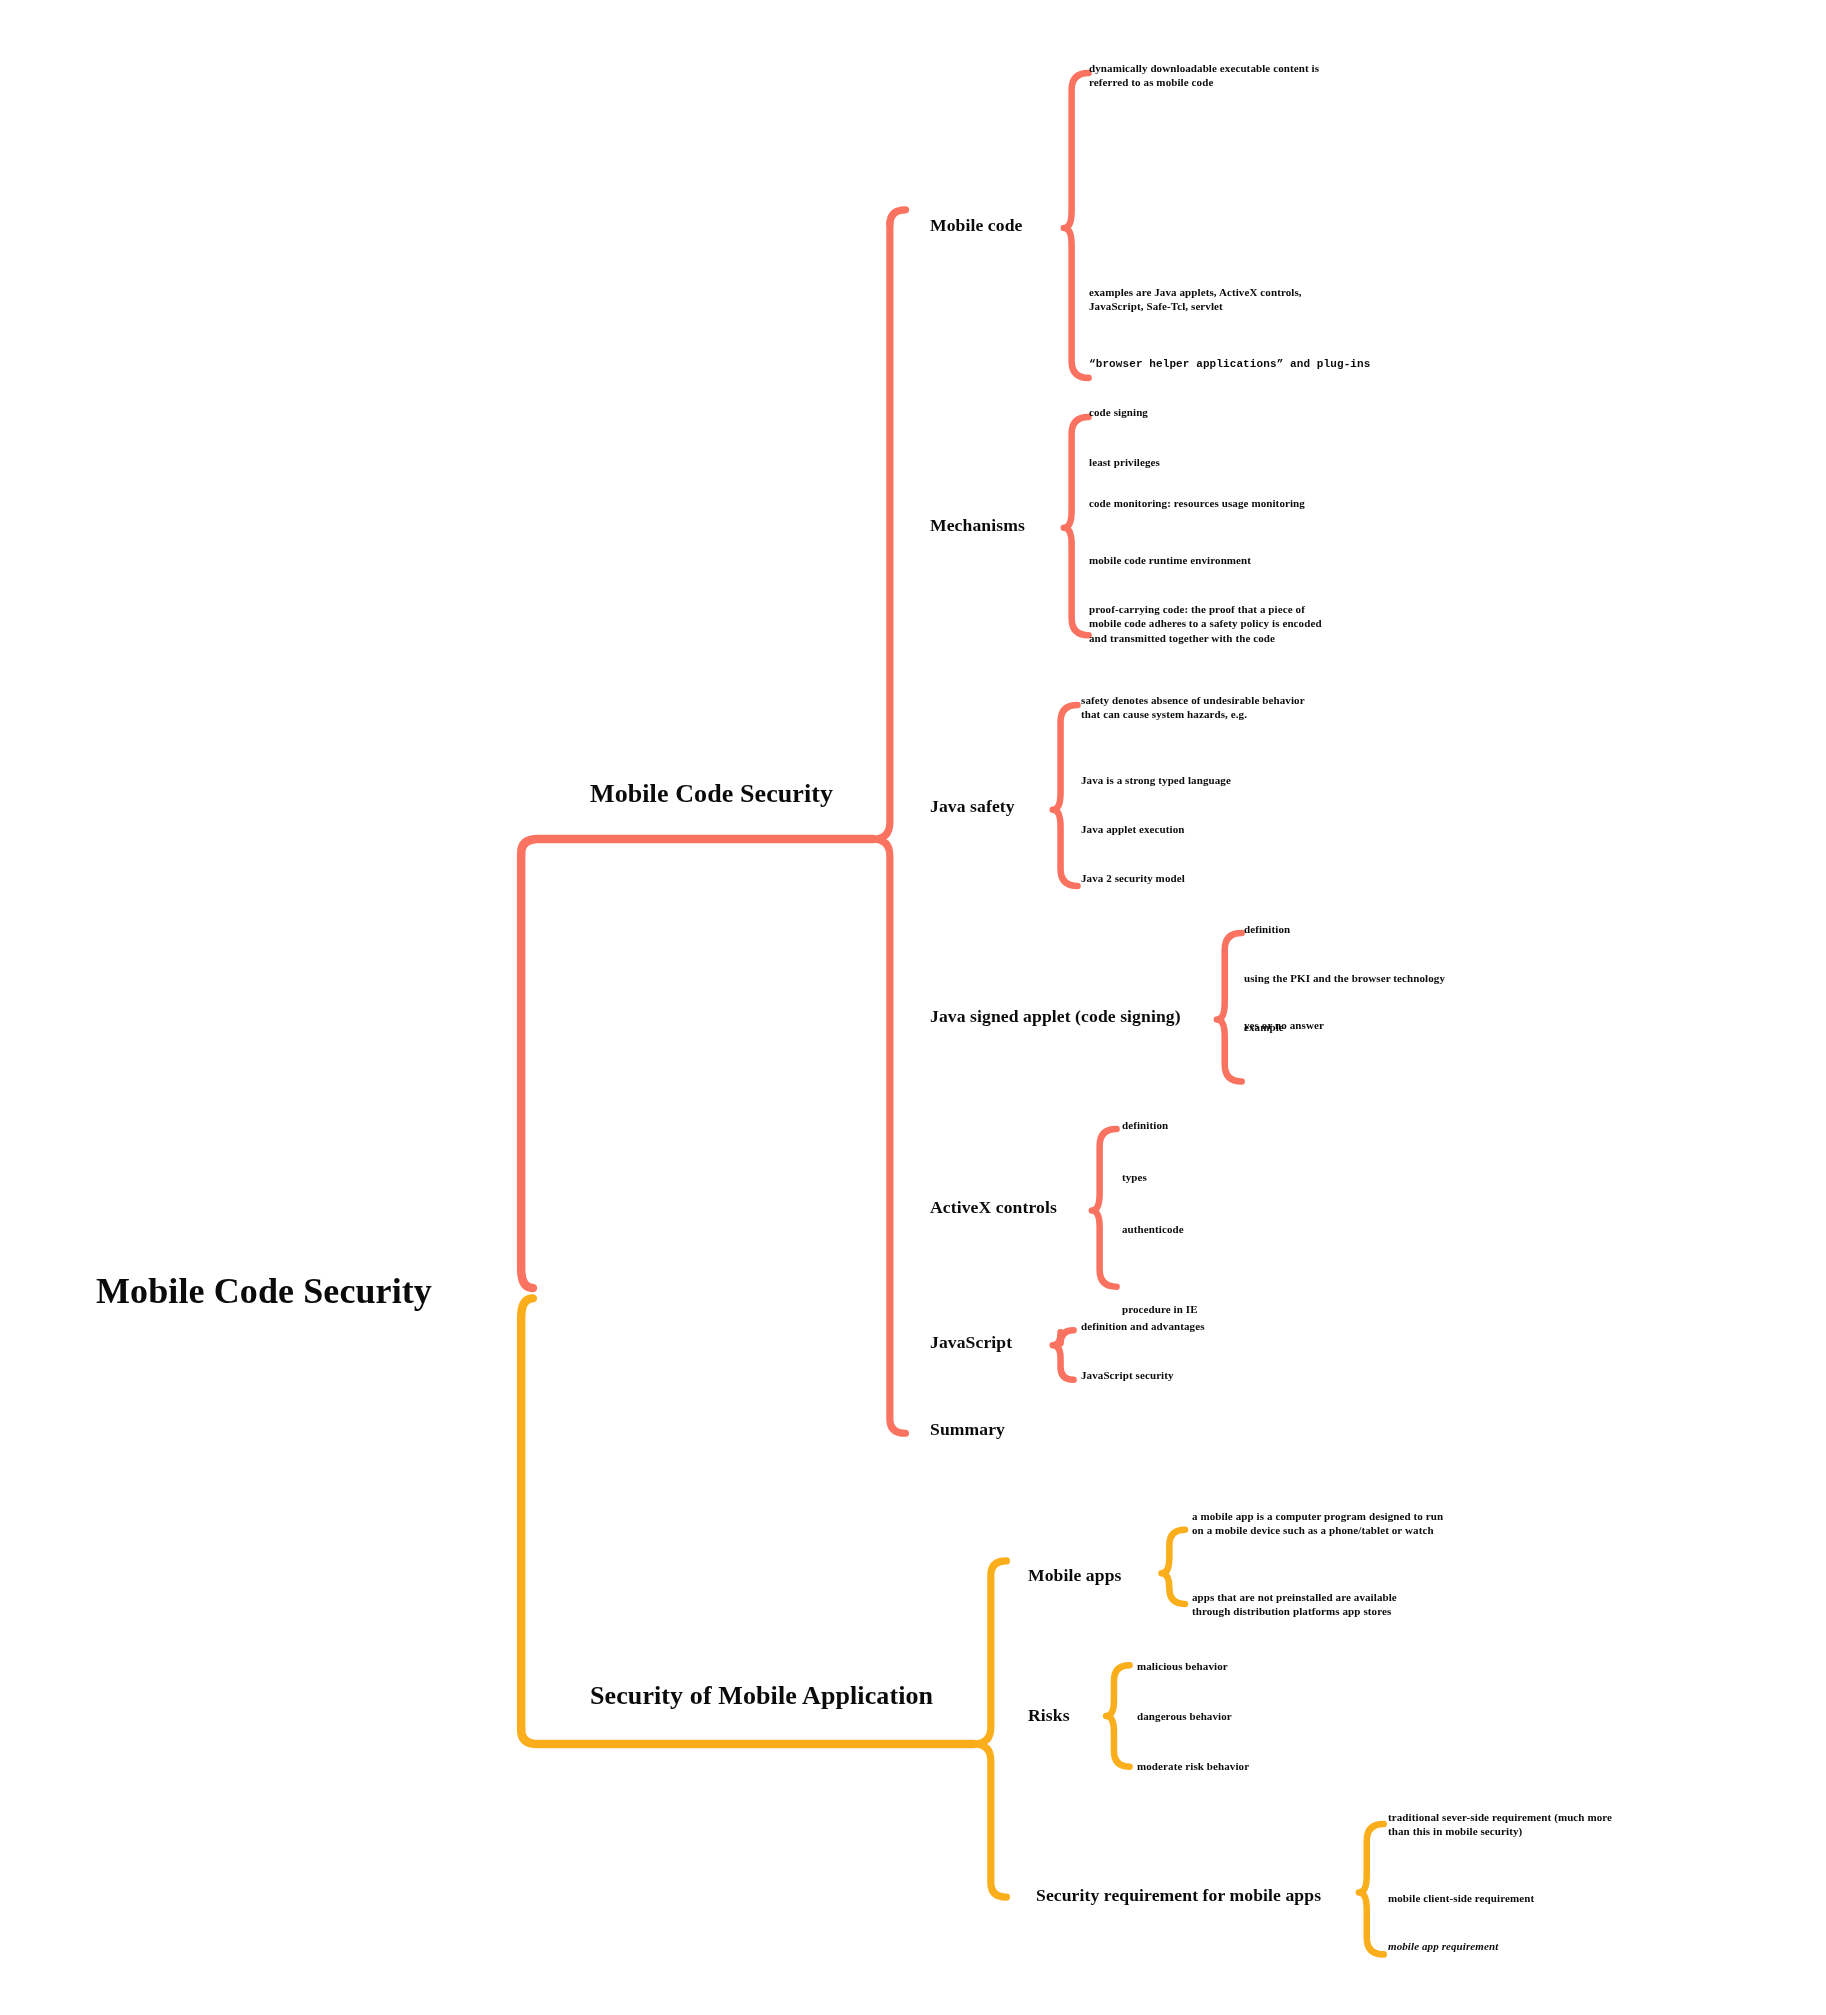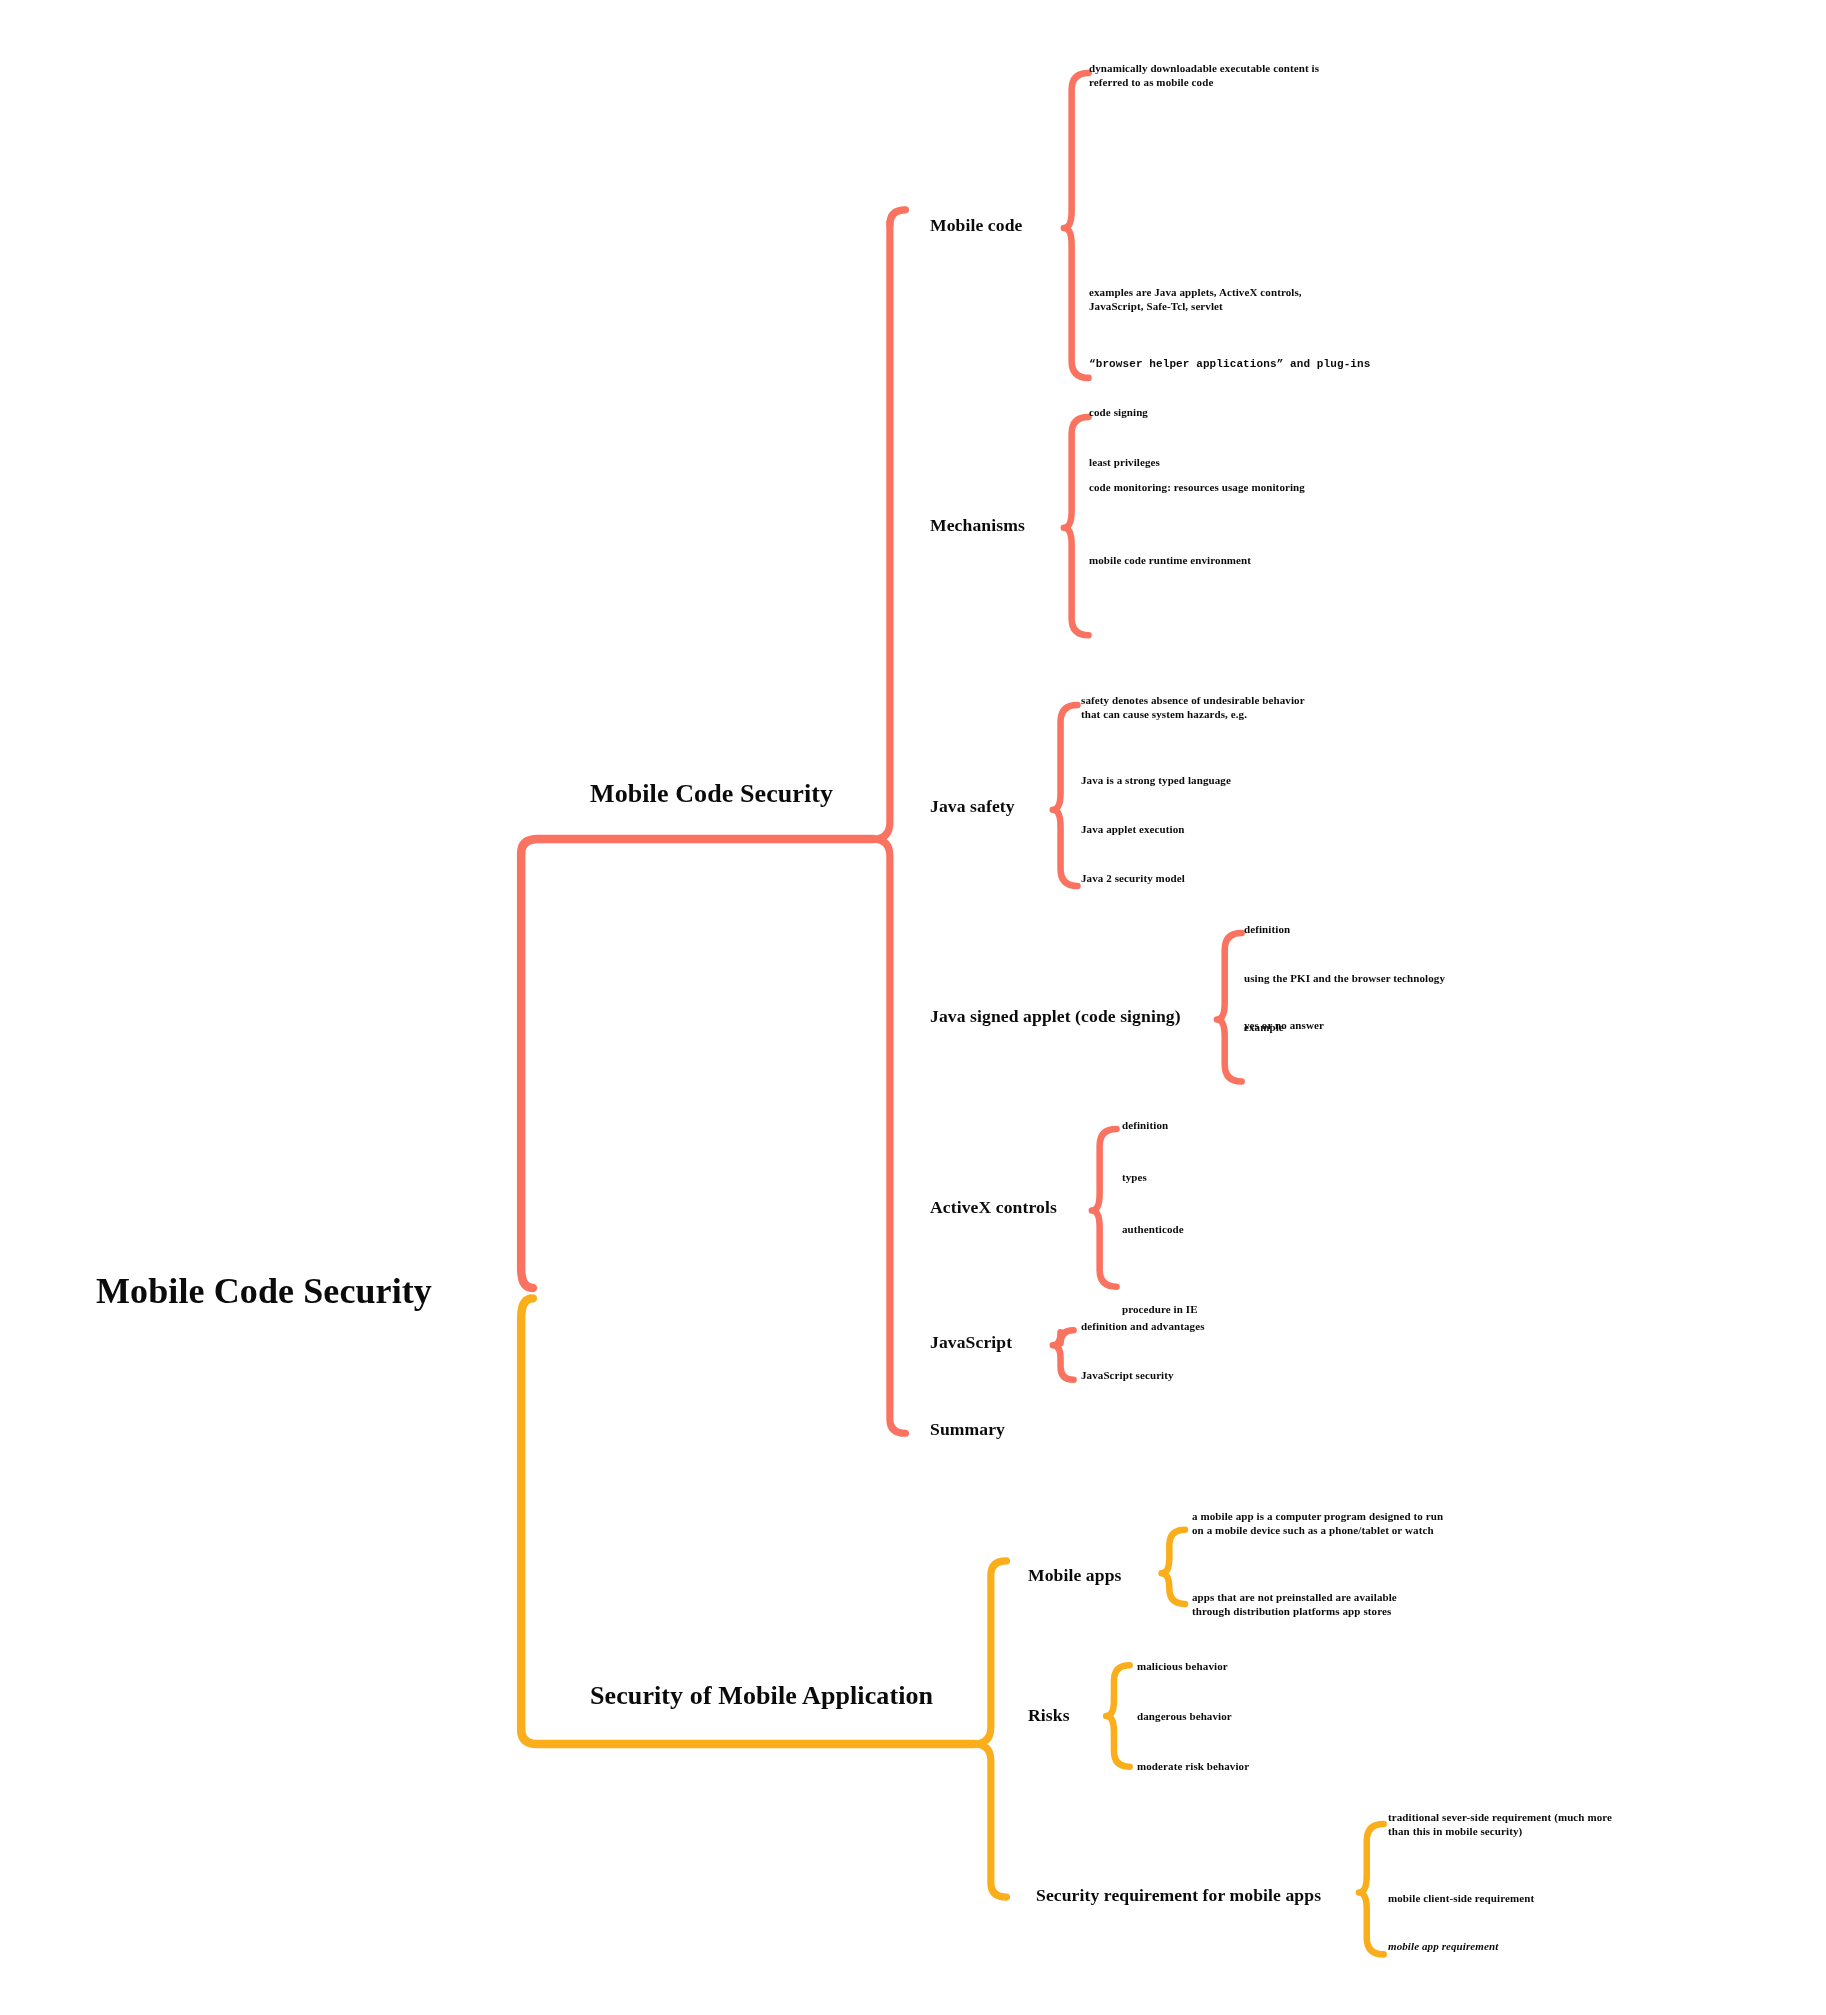--- a/index.html
+++ b/index.html
@@ -91,22 +91,25 @@
   <div class="node lvl1" style="left:930px; top:1418px;">Summary</div>
 
   <div class="node lvl2" style="left:1089px; top:61px;">dynamically downloadable executable content is
 referred to as mobile code</div>
   <div class="node lvl2" style="left:1089px; top:285px;">examples are Java applets, ActiveX controls,
 JavaScript, Safe-Tcl, servlet</div>
   <div class="node lvl2" style="left:1089px; top:357px;font-family:Liberation Mono, monospace;">“browser helper applications” and plug-ins</div>
 
   <div class="node lvl2" style="left:1089px; top:405px;">code signing</div>
   <div class="node lvl2" style="left:1089px; top:455px;">least privileges</div>
-  <div class="node lvl2" style="left:1089px; top:480px;">code monitoring: resources usage monitoring</div>
+  <div class="node lvl2" style="left:1089px; top:496px;">code monitoring: resources usage monitoring</div>
   <div class="node lvl2" style="left:1089px; top:553px;">mobile code runtime environment</div>
+  <div class="node lvl2" style="left:1089px; top:602px;">proof-carrying code: the proof that a piece of
+mobile code adheres to a safety policy is encoded
+and transmitted together with the code</div>
 
   <div class="node lvl2" style="left:1081px; top:693px;">safety denotes absence of undesirable behavior
 that can cause system hazards, e.g.</div>
   <div class="node lvl2" style="left:1081px; top:773px;">Java is a strong typed language</div>
   <div class="node lvl2" style="left:1081px; top:822px;">Java applet execution</div>
   <div class="node lvl2" style="left:1081px; top:871px;">Java 2 security model</div>
 
   <div class="node lvl2" style="left:1244px; top:922px;">definition</div>
   <div class="node lvl2" style="left:1244px; top:971px;">using the PKI and the browser technology</div>
   <div class="node lvl2" style="left:1244px; top:1020px;">example</div>

